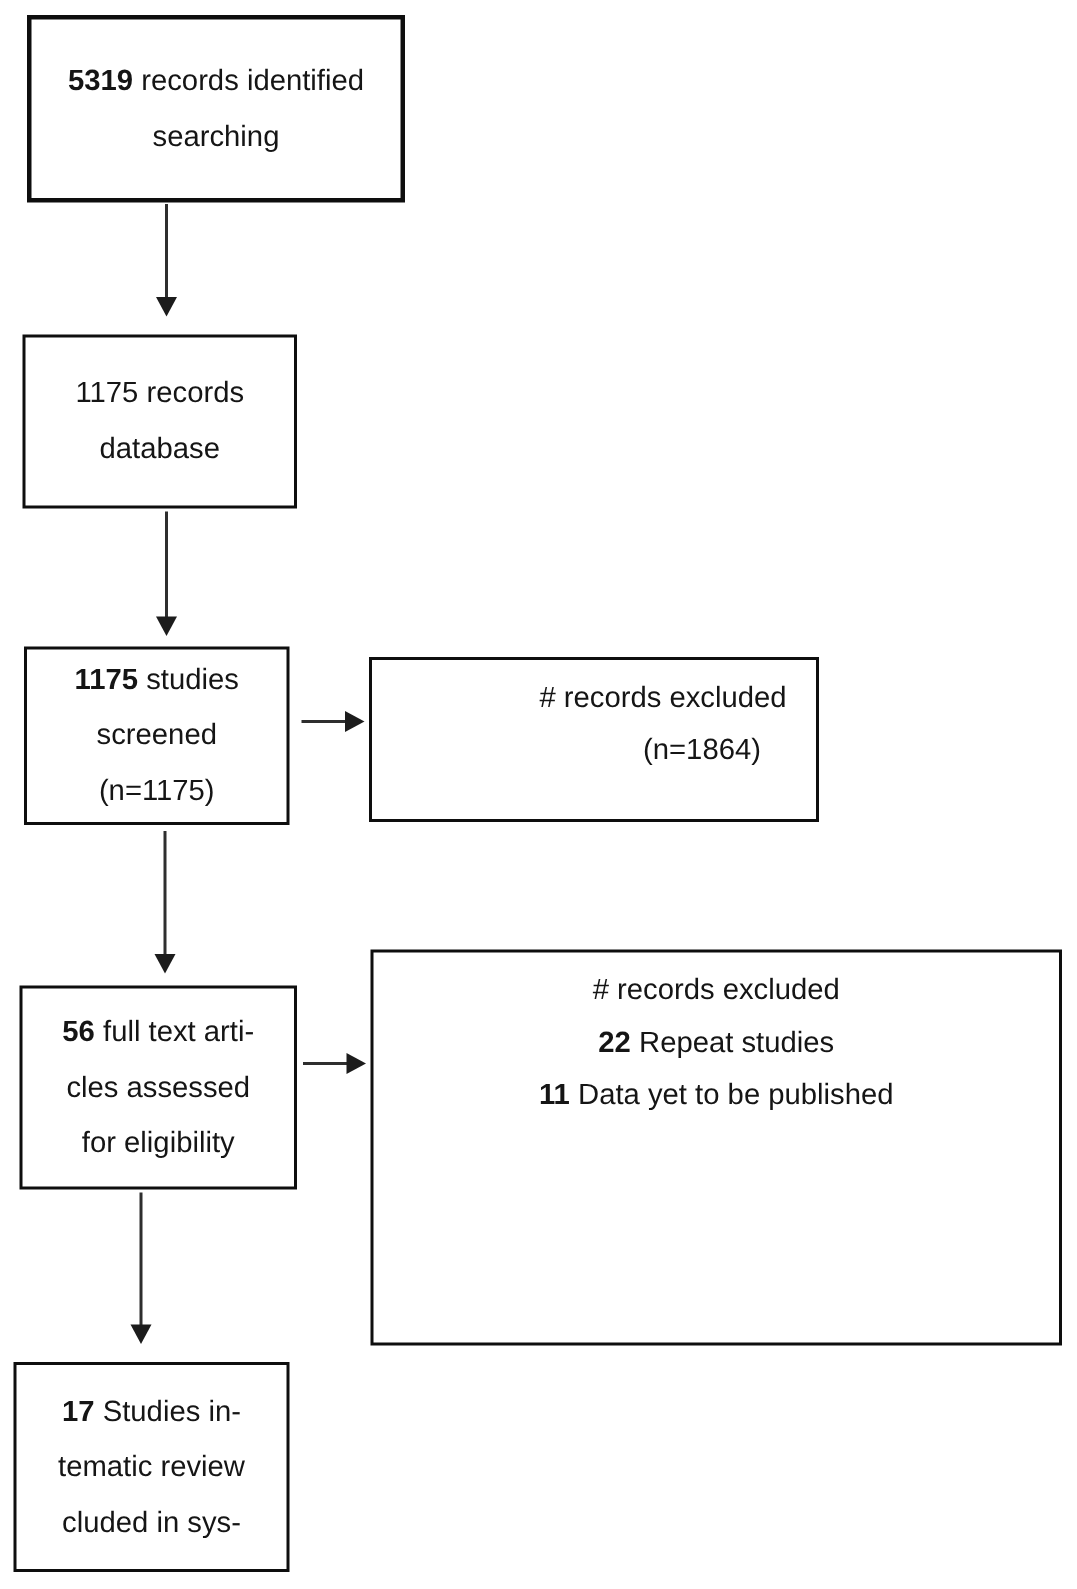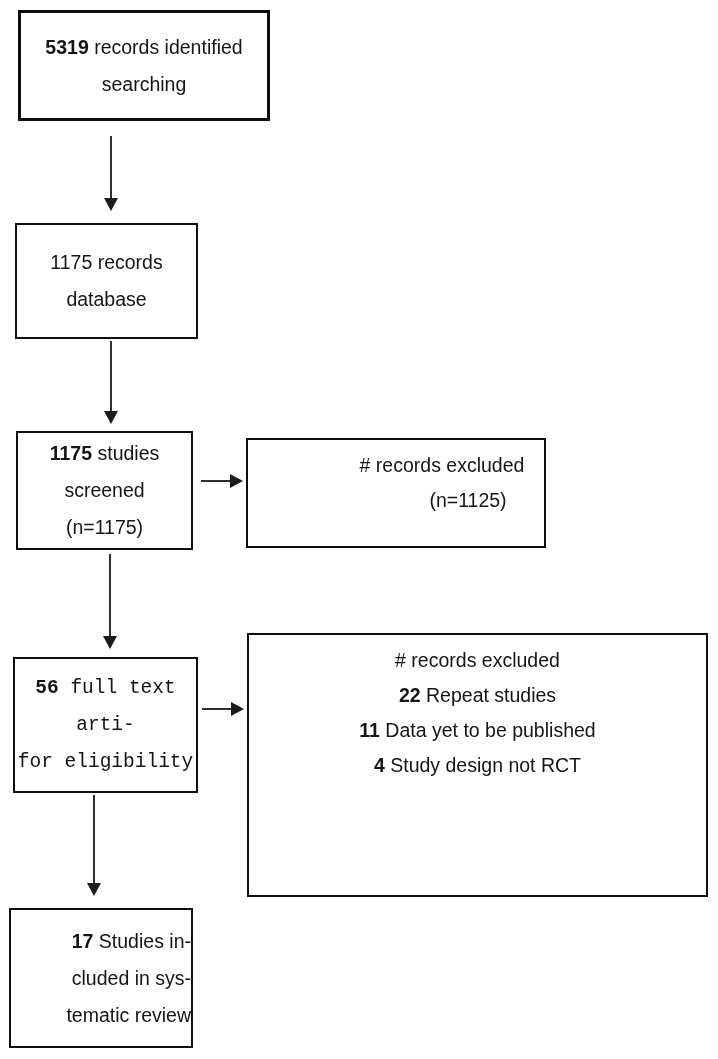--- a/index.html
+++ b/index.html
@@ -26,30 +26,30 @@
     text-align: center;
   }
   .fbox.center-v {
     display: flex;
     flex-direction: column;
     justify-content: center;
   }
   b { font-weight: bold; }
 
   
-  .box-identified   { left: 18px;  top: 10px;  width: 252px; height: 111px; border-width: 3px; }
+  .box-identified   { left: 18px;  top: 10px;  width: 252px; height: 125px; border-width: 3px; }
   .box-dedup        { left: 15px;  top: 223px; width: 183px; height: 116px; }
   .box-screened     { left: 16px;  top: 431px; width: 177px; height: 119px; }
   .box-excl-screen  { left: 246px; top: 438px; width: 300px; height: 110px;
                       padding: 8px 0 0 92px; line-height: 35px; }
   .box-excl-screen .shift-right { transform: translateX(26px); }
-  .box-fulltext     { left: 13px;  top: 657px; width: 185px; height: 136px; font-family: Liberation Mono, monospace; }
+  .box-fulltext     { left: 13px;  top: 657px; width: 185px; height: 136px; }
   .box-excl-full    { left: 247px; top: 633px; width: 461px; height: 264px;
                       padding-top: 8px; line-height: 35px; }
-  .box-included     { left: 9px;   top: 908px; width: 184px; height: 140px; align-items: flex-end; }
+  .box-included     { left: 9px;   top: 908px; width: 184px; height: 140px; }
 
   
   .vline { position: absolute; width: 2px;  background: #2e2e2e; }
   .hline { position: absolute; height: 2px; background: #2e2e2e; }
   .vhead {
     position: absolute; width: 0; height: 0;
     border-left: 7px solid transparent;
     border-right: 7px solid transparent;
     border-top: 13px solid #1c1c1c;
   }
@@ -91,49 +91,49 @@
     <div>(n=1175)</div>
   </div>
 
   <div>
     <div class="hline" style="left:201px; top:480px; width:31px;"></div>
     <div class="hhead" style="left:230px; top:474px;"></div>
   </div>
 
   <div class="fbox box-excl-screen">
     <div># records excluded</div>
-    <div class="shift-right">(n=1125)</div>
+    <div class="shift-right">(n=1864)</div>
   </div>
 
   <div>
     <div class="vline" style="left:109px; top:554px; height:84px;"></div>
     <div class="vhead" style="left:103px; top:636px;"></div>
   </div>
 
   <div class="fbox center-v box-fulltext">
     <div><b>56</b><span> full text arti-</span></div>
+    <div>cles assessed</div>
     <div>for eligibility</div>
   </div>
 
   <div>
     <div class="hline" style="left:202px; top:708px; width:31px;"></div>
     <div class="hhead" style="left:231px; top:702px;"></div>
   </div>
 
   <div class="fbox box-excl-full">
     <div># records excluded</div>
     <div><b>22</b><span> Repeat studies</span></div>
     <div><b>11</b><span> Data yet to be published</span></div>
-    <div><b>4</b><span> Study design not RCT</span></div>
   </div>
 
   <div>
     <div class="vline" style="left:93px; top:795px; height:90px;"></div>
     <div class="vhead" style="left:87px; top:883px;"></div>
   </div>
 
   <div class="fbox center-v box-included">
     <div><b>17</b><span> Studies in-</span></div>
+    <div>tematic review</div>
     <div>cluded in sys-</div>
-    <div>tematic review</div>
   </div>
 
 </div>
 
 </body></html>

